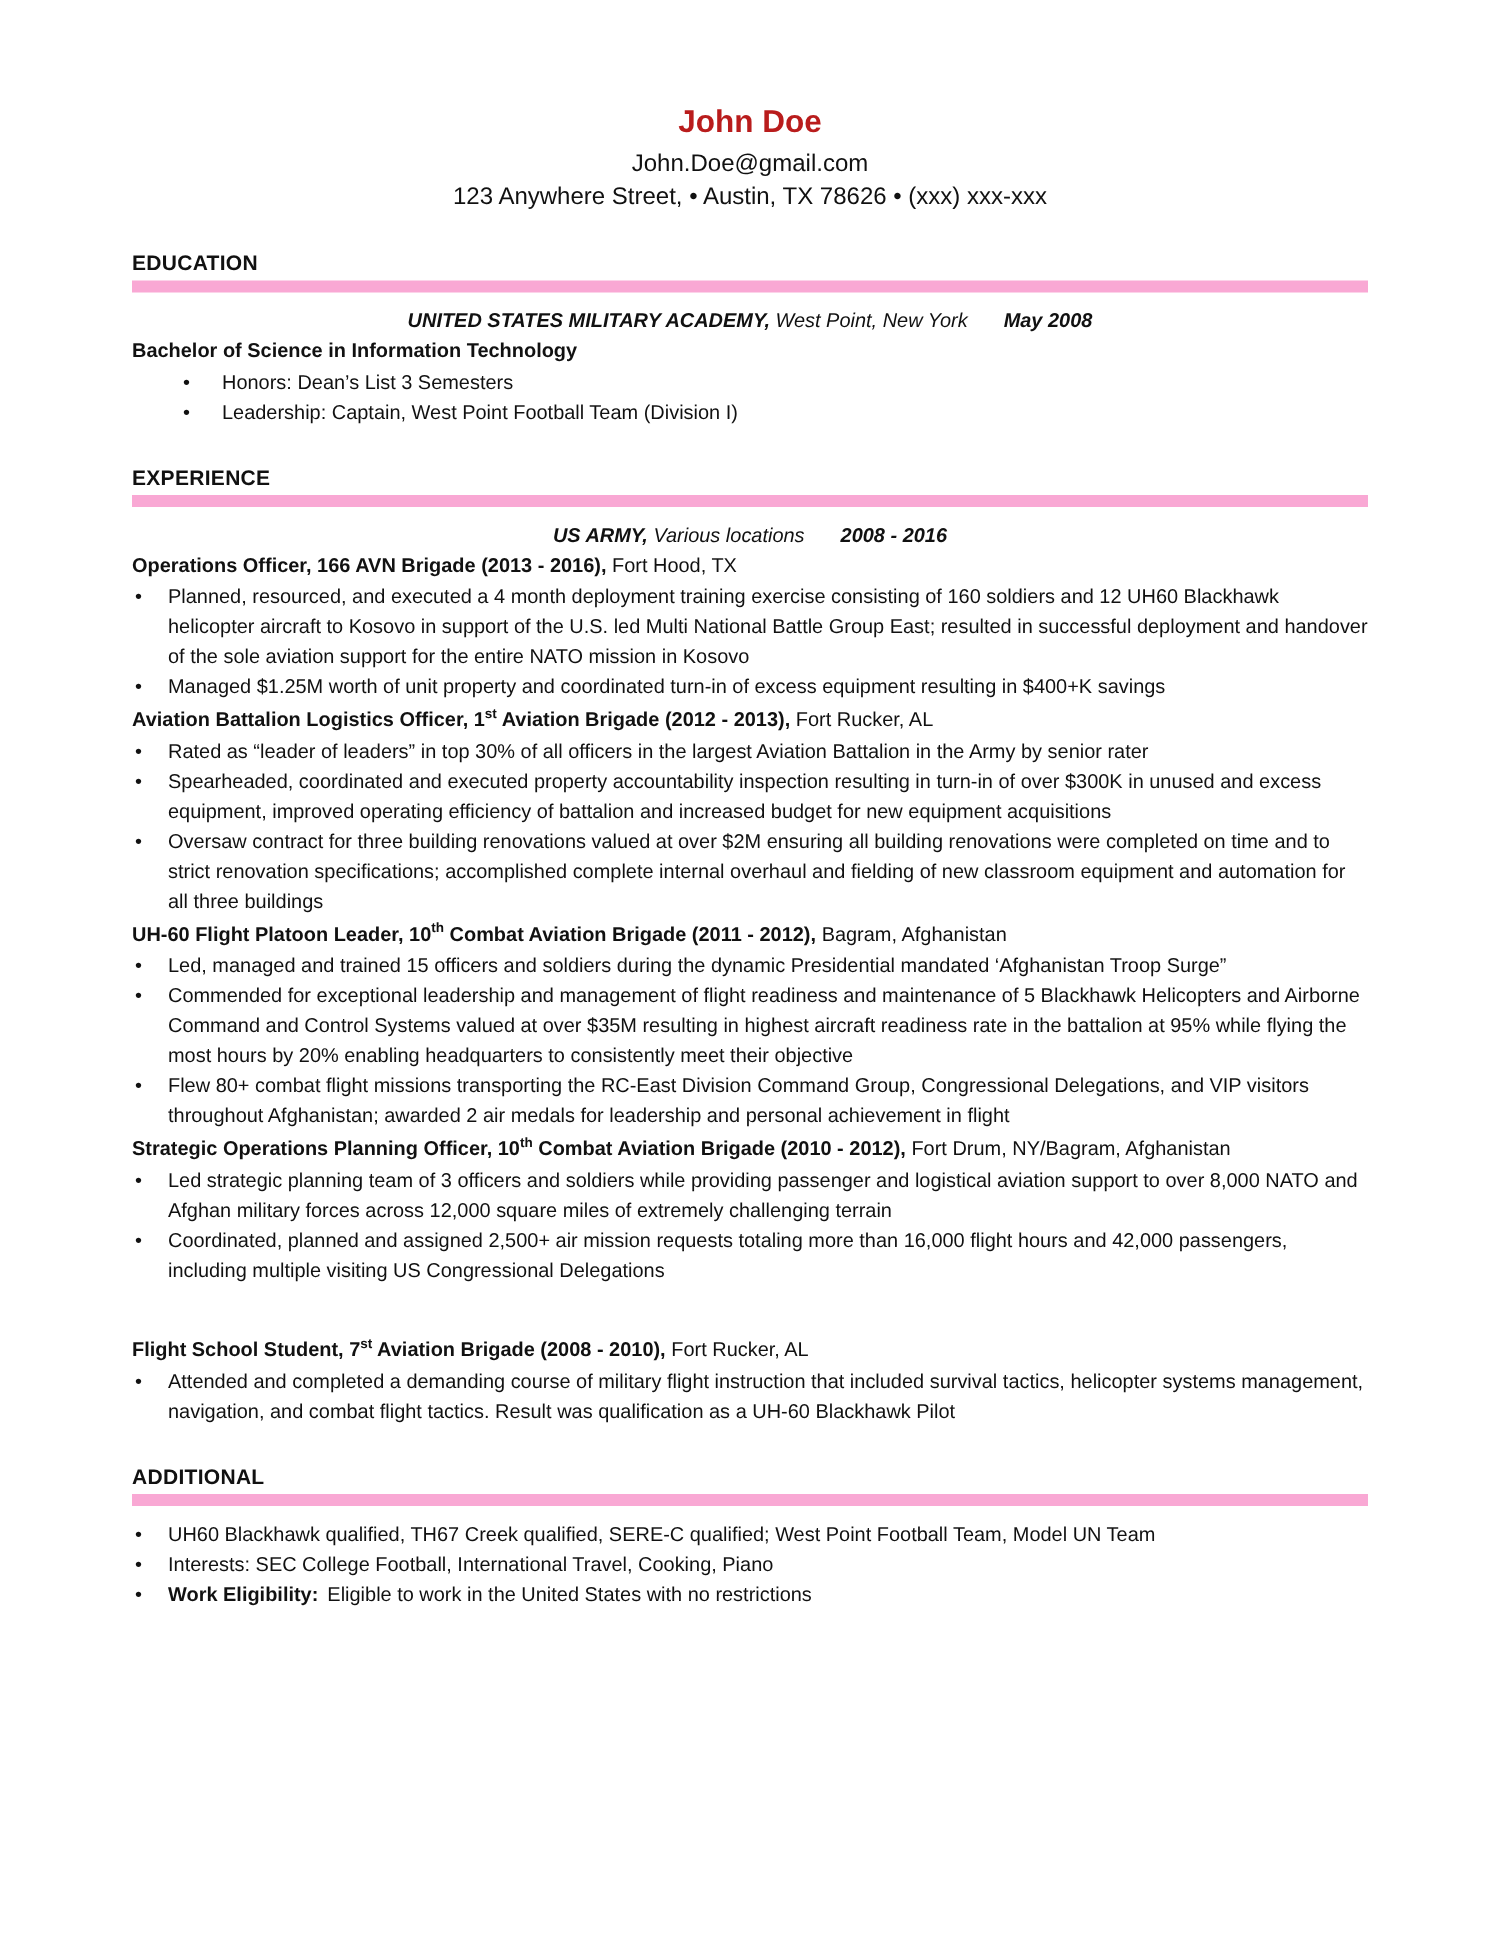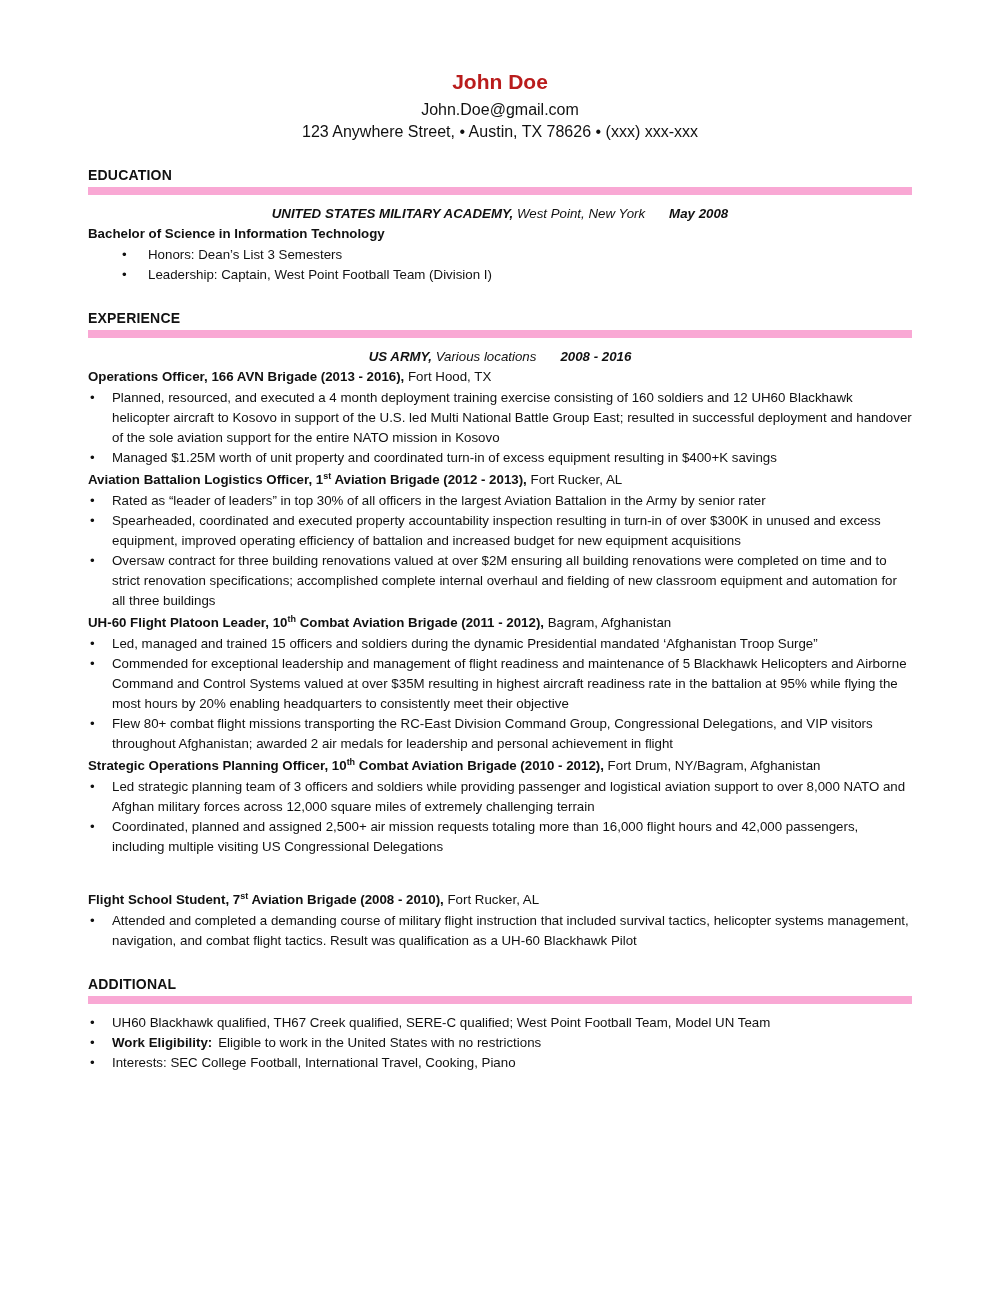--- a/index.html
+++ b/index.html
@@ -146,18 +146,18 @@
       <ul class="blt exp-list">
         <li>Attended and completed a demanding course of military flight instruction that included survival tactics, helicopter systems management, navigation, and combat flight tactics. Result was qualification as a UH-60 Blackhawk Pilot</li>
       </ul>
     </div>
   </section>
 
   <section class="sec-add">
     <h2 class="sec">ADDITIONAL</h2>
     <ul class="blt exp-list">
       <li>UH60 Blackhawk qualified, TH67 Creek qualified, SERE-C qualified; West Point Football Team, Model UN Team</li>
+      <li>Interests: SEC College Football, International Travel, Cooking, Piano</li>
       <li><span class="b">Work Eligibility:</span><span class="we-text">Eligible to work in the United States with no restrictions</span></li>
-      <li>Interests: SEC College Football, International Travel, Cooking, Piano</li>
     </ul>
   </section>
 
 </div>
 
 </body></html>

